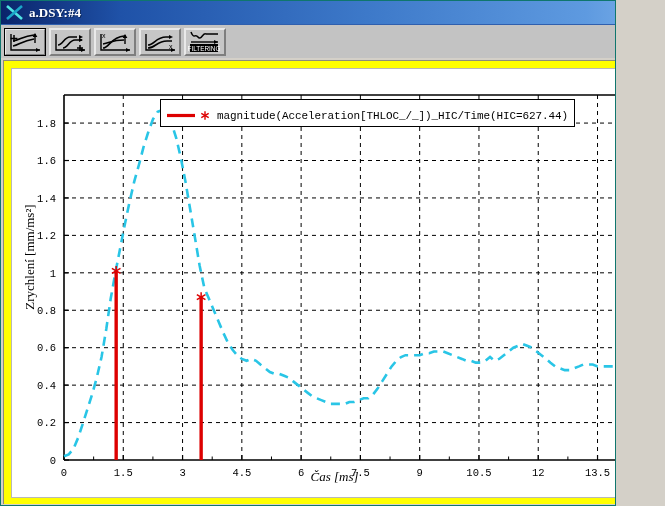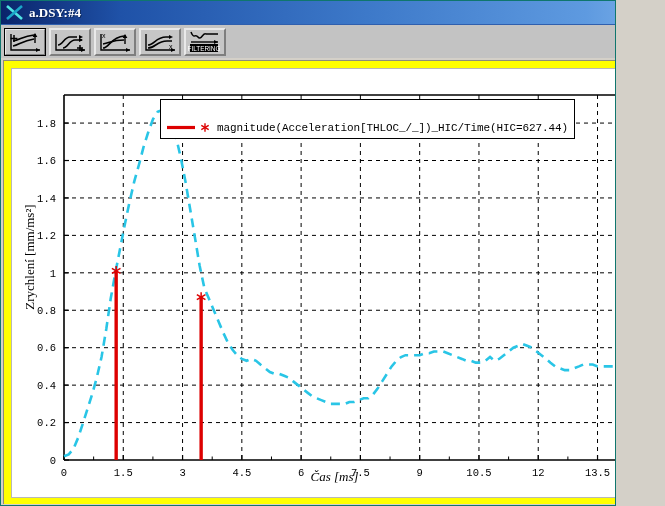--- a/index.html
+++ b/index.html
@@ -94,21 +94,21 @@
     overflow: hidden;
   }
   #plot-svg { position: absolute; left: 0; top: 0; display: block; }
 
   
   #legend {
     position: absolute;
     left: 148px; top: 30px;
     background: #ffffff;
     border: 1px solid #000000;
-    padding: 20px 6px 3px 4px;
+    padding: 8px 6px 3px 4px;
     display: flex; flex-direction: column; gap: 12px;
   }
   .legend-row { display: flex; align-items: center; height: 15px; }
   .legend-key { width: 52px; height: 13px; flex: 0 0 auto; position: relative; }
   .legend-key svg { display: block; }
   .legend-label {
     font-family: "Liberation Mono", monospace;
     font-size: 11px; color: #000;
     white-space: nowrap;
     letter-spacing: -0.1px;

